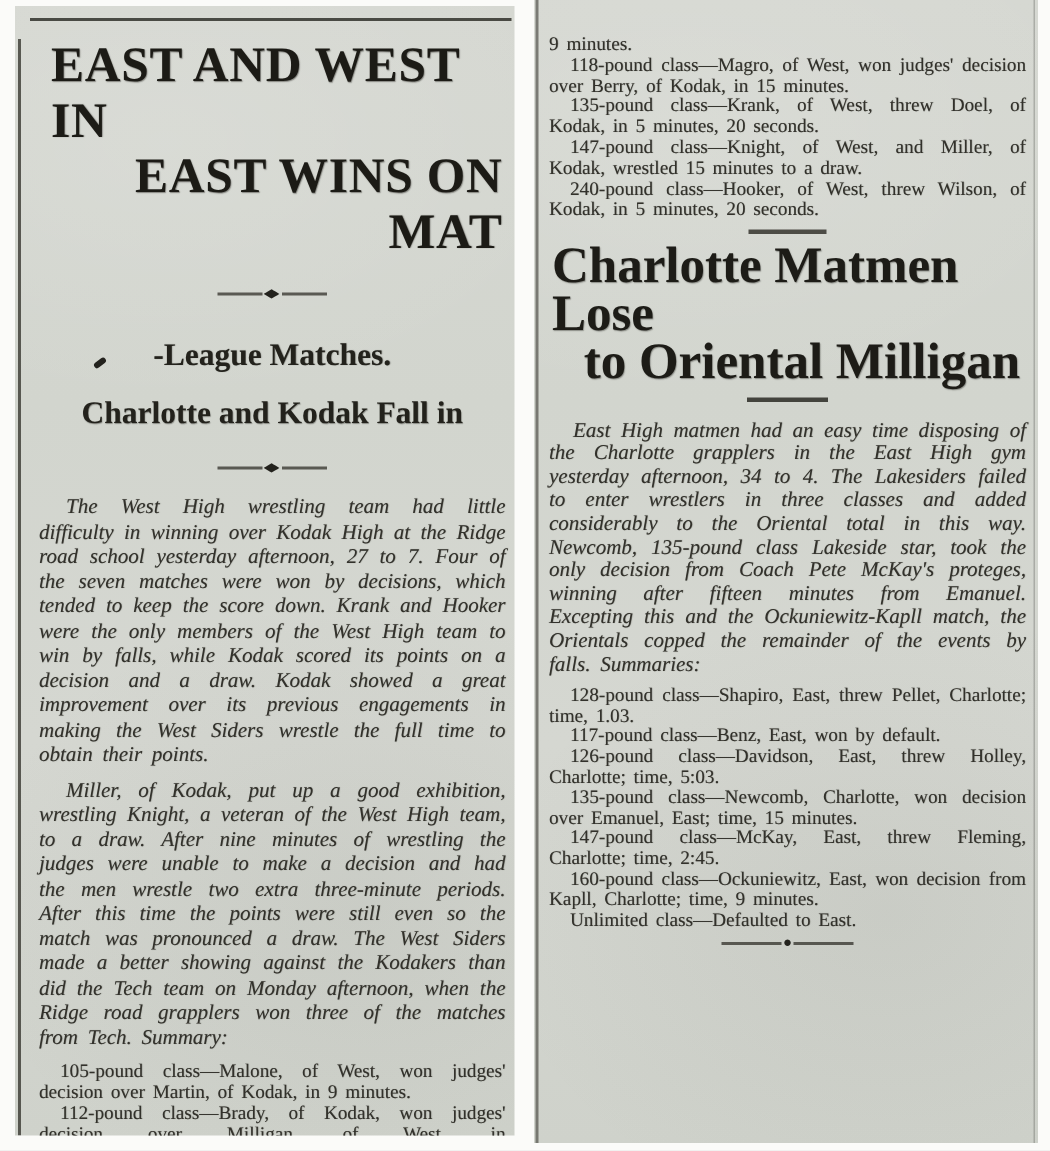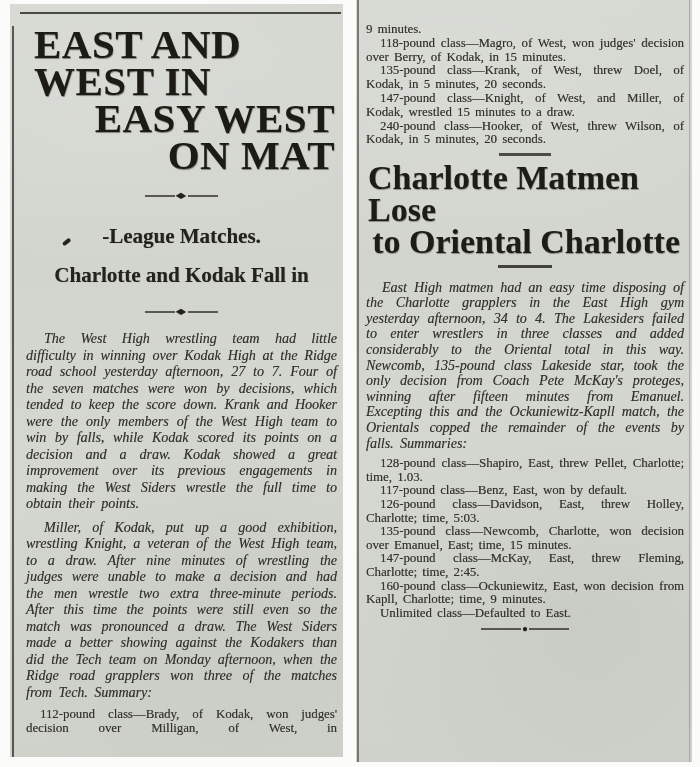--- a/index.html
+++ b/index.html
@@ -22,21 +22,21 @@
   .col-left  { left:10px; top:4px;  width:333px; height:753px; padding:6px 6px 0 16px; }
   .col-right { left:356px; top:0;   width:336px; height:762px; padding:20px 8px 0 10px; }
 
   .vrule { position:absolute; width:2px; background:rgba(45,44,38,0.75); }
   .vrule-left-col   { left:2px; top:22px; bottom:0; }
   .vrule-right-col  { left:1px; top:0; bottom:0; width:1.5px; background:rgba(45,44,38,0.55); }
   .vrule-faint-r    { right:2px; top:0; bottom:0; width:1px; background:rgba(45,44,38,0.25); }
   .hrule-top { position:absolute; left:10px; right:2px; top:8px; height:2px; background:rgba(38,37,31,0.8); }
 
   .headline1 {
-    margin:16px 0 0 0; font-size:41px; font-weight:bold; line-height:37px;
+    margin:16px 0 0 0; font-size:33px; font-weight:bold; line-height:37px;
     color:#1c1b16; letter-spacing:0.5px;
     text-shadow:0.5px 0.5px 0.8px rgba(28,27,22,0.45);
   }
   .headline1 .l1 { display:block; margin-left:8px; }
   .headline1 .l2 { display:block; text-align:right; margin-right:2px; }
 
   .divider { display:flex; align-items:center; justify-content:center; }
   .divider .seg { display:inline-block; height:1.5px; width:30px; background:rgba(48,47,40,0.75); }
   .divider .gem { font-size:8px; color:#23221d; margin:0 3px; transform:scaleX(1.7); line-height:8px; }
   .div1 { margin-top:18px; }
@@ -97,21 +97,21 @@
 <body>
 
 <div class="page">
 
   <div class="column col-left">
     <div class="hrule-top"></div>
     <div class="vrule vrule-left-col"></div>
 
     <h1 class="headline1">
       <span class="l1">EAST AND WEST IN</span>
-      <span class="l2">EASY WEST ON MAT</span>
+      <span class="l2">EAST WINS ON MAT</span>
     </h1>
 
     <div class="divider div1">
       <span class="seg"></span>
       <span class="gem">◆</span>
       <span class="seg"></span>
     </div>
 
     <h2 class="subhead">
       <span>-League Matches.</span>
@@ -121,20 +121,21 @@
     <div class="divider div2">
       <span class="seg"></span>
       <span class="gem">◆</span>
       <span class="seg"></span>
     </div>
 
     <p class="body-par par1">The West High wrestling team had little difficulty in winning over Kodak High at the Ridge road school yesterday afternoon, 27 to 7. Four of the seven matches were won by decisions, which tended to keep the score down. Krank and Hooker were the only members of the West High team to win by falls, while Kodak scored its points on a decision and a draw. Kodak showed a great improvement over its previous engagements in making the West Siders wrestle the full time to obtain their points.</p>
     <p class="body-par par2">Miller, of Kodak, put up a good exhibition, wrestling Knight, a veteran of the West High team, to a draw. After nine minutes of wrestling the judges were unable to make a decision and had the men wrestle two extra three-minute periods. After this time the points were still even so the match was pronounced a draw. The West Siders made a better showing against the Kodakers than did the Tech team on Monday afternoon, when the Ridge road grapplers won three of the matches from Tech. Summary:</p>
 
     <div class="results-left">
+      <p class="result">105-pound class—Malone, of West, won judges' decision over Martin, of Kodak, in 9 minutes.</p>
       <p class="result force-justify">112-pound class—Brady, of Kodak, won judges' decision over Milligan, of West, in</p>
     </div>
   </div>
 
   <span class="ink-mark"></span>
 
   <div class="column col-right">
     <div class="vrule vrule-right-col"></div>
     <div class="vrule vrule-faint-r"></div>
 
@@ -143,21 +144,21 @@
       <p class="result">118-pound class—Magro, of West, won judges' decision over Berry, of Kodak, in 15 minutes.</p>
       <p class="result">135-pound class—Krank, of West, threw Doel, of Kodak, in 5 minutes, 20 seconds.</p>
       <p class="result">147-pound class—Knight, of West, and Miller, of Kodak, wrestled 15 minutes to a draw.</p>
       <p class="result">240-pound class—Hooker, of West, threw Wilson, of Kodak, in 5 minutes, 20 seconds.</p>
     </div>
 
     <div class="shortrule-top"></div>
 
     <h2 class="headline2">
       <span class="l1">Charlotte Matmen Lose</span>
-      <span class="l2">to Oriental Charlotte</span>
+      <span class="l2">to Oriental Milligan</span>
     </h2>
 
     <div class="shortrule-bot"></div>
 
     <p class="body-par par-right">East High matmen had an easy time disposing of the Charlotte grapplers in the East High gym yesterday afternoon, 34 to 4. The Lakesiders failed to enter wrestlers in three classes and added considerably to the Oriental total in this way. Newcomb, 135-pound class Lakeside star, took the only decision from Coach Pete McKay's proteges, winning after fifteen minutes from Emanuel. Excepting this and the Ockuniewitz-Kapll match, the Orientals copped the remainder of the events by falls. Summaries:</p>
 
     <div class="sums">
       <p class="result">128-pound class—Shapiro, East, threw Pellet, Charlotte; time, 1.03.</p>
       <p class="result">117-pound class—Benz, East, won by default.</p>
       <p class="result">126-pound class—Davidson, East, threw Holley, Charlotte; time, 5:03.</p>

